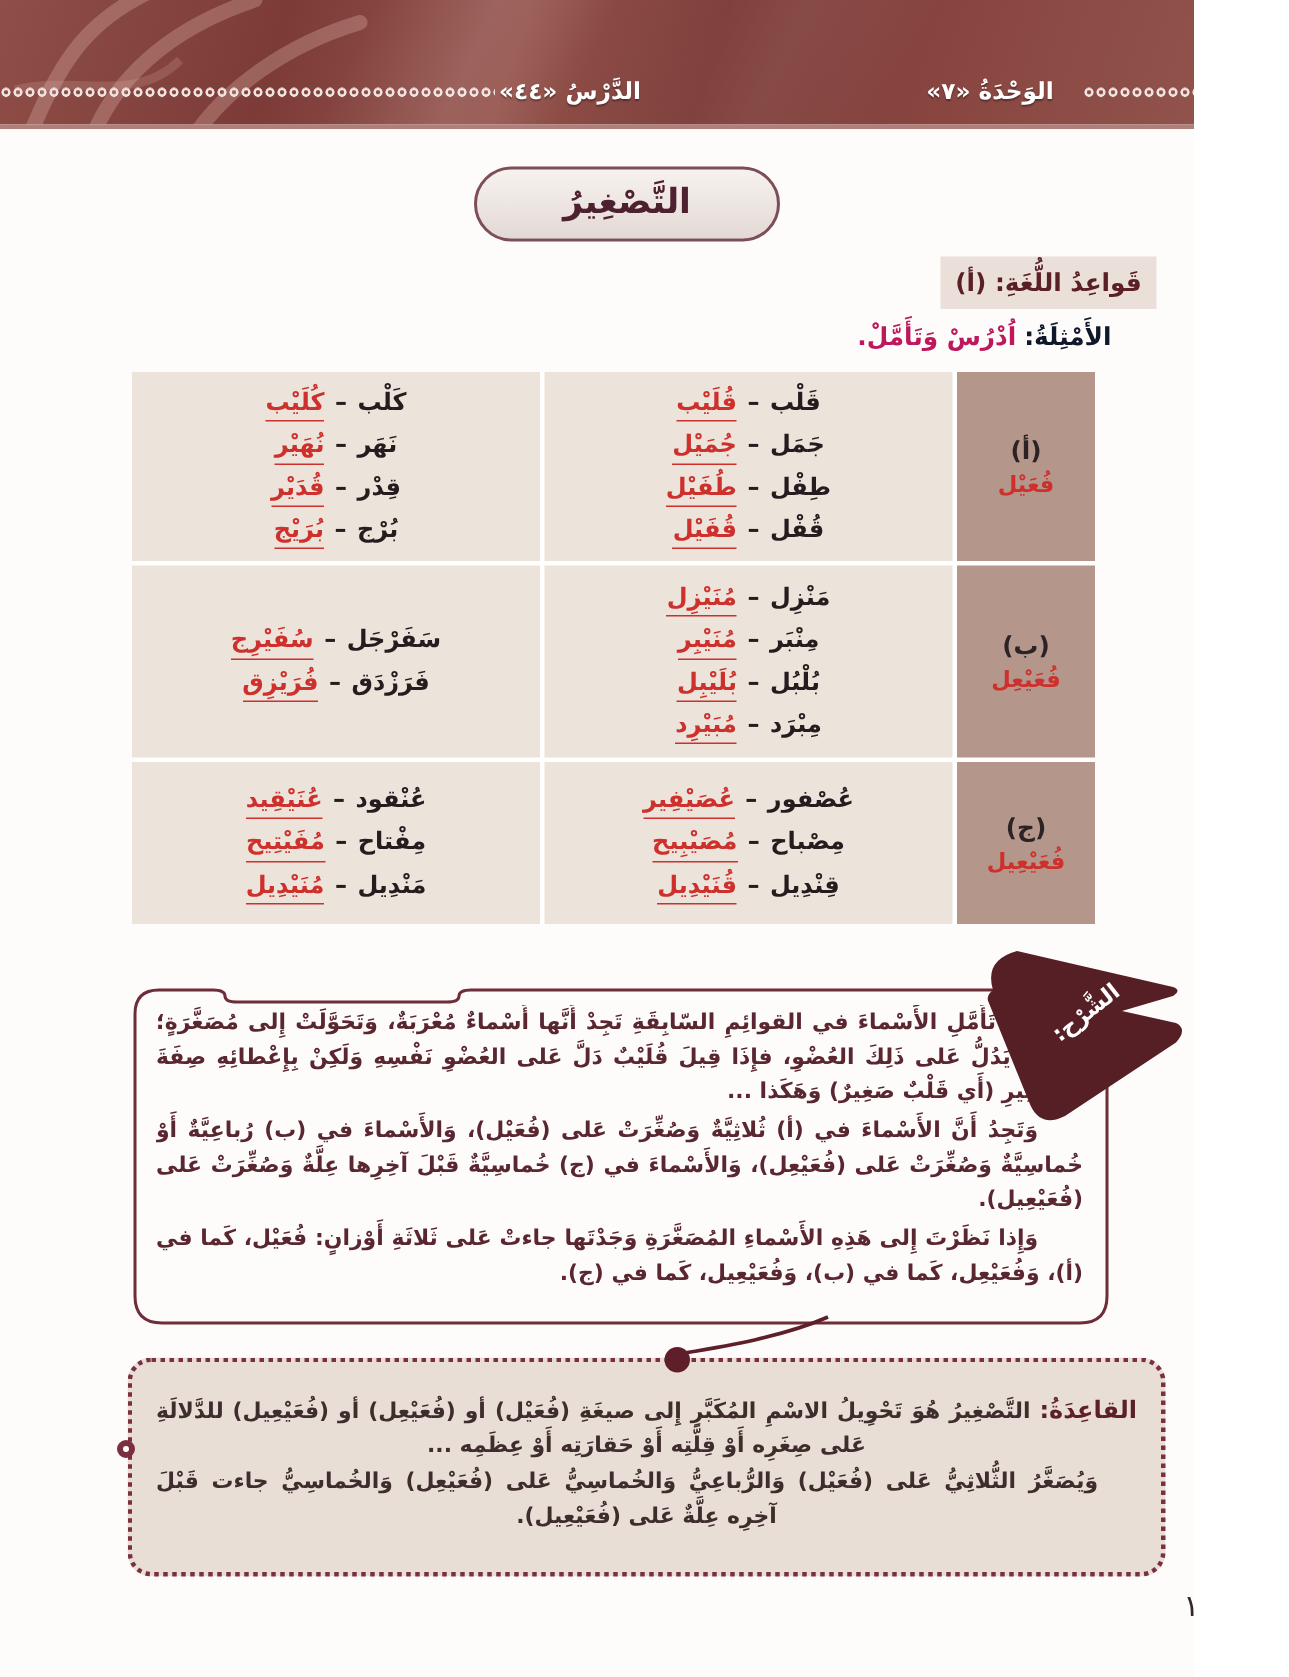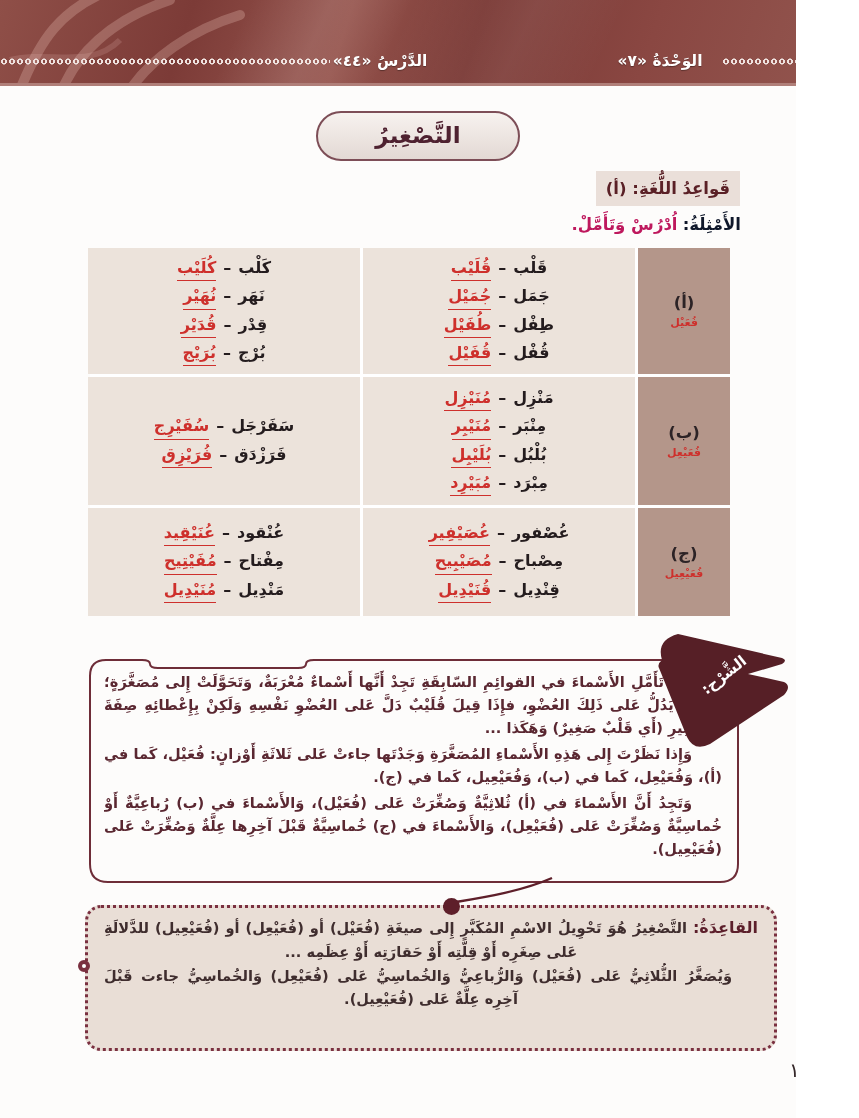--- a/index.html
+++ b/index.html
@@ -23,36 +23,36 @@
   .unit-label { left:602px; width:116px; }
   .lesson-label { left:328px; width:104px; }
 
   
   .title-pill { position:absolute; left:316px; top:111px; width:204px; height:50px;
     border:2.5px solid #7d4e57; border-radius:28px;
     background:linear-gradient(180deg,#f7f2ef 0%,#e3d9d4 100%);
     color:#4e2130; font-weight:bold; font-size:23px; text-align:center; line-height:45px; direction:rtl; }
 
   
-  .grammar-heading { position:absolute; left:596px; top:171px; width:144px; height:35px;
+  .grammar-heading { position:absolute; left:627px; top:171px; width:144px; height:35px;
     background:#eadfd9; color:#5a2026; font-weight:bold; font-size:16.5px;
     line-height:35px; text-align:center; direction:rtl; }
   .examples-line { position:absolute; left:400px; top:211px; width:341px; height:28px;
     direction:rtl; text-align:right; font-size:16.5px; line-height:28px; color:#2a2023; }
   .examples-line .ex-label { font-weight:bold; color:#0f172a; }
   .examples-line .ex-instr { font-weight:bold; color:#be185d; }
 
   
   .ex-table { position:absolute; left:90px; top:248px; width:640px; direction:rtl;
     display:grid; grid-template-columns:92px 272px 272px; grid-auto-rows:auto; gap:3px; background:#ffffff; }
   .cell { background:#ece3db; display:flex; flex-direction:column; justify-content:center; gap:3px; padding:8px 10px; }
   .row-h1 { min-height:126px; } .row-h2 { min-height:128px; } .row-h3 { min-height:108px; }
   .label-cell { background:#b4968a; align-items:center; text-align:center; gap:4px; }
   .label-letter { color:#2c2326; font-size:16.5px; font-weight:bold; }
-  .label-pattern { color:#ce302c; font-size:11px; font-weight:bold; }
+  .label-pattern { color:#ce302c; font-size:15px; font-weight:bold; }
   .pair { display:flex; justify-content:center; gap:7px; font-size:16px; font-weight:bold; color:#241c1e; direction:rtl; line-height:1.45; }
   .pair .dim { color:#ce302c; border-bottom:1.6px solid #ce302c; padding-bottom:1px; }
 
   
   .bubble { position:absolute; left:88px; top:658px; width:652px; height:226px; }
   .bubble-outline { position:absolute; left:0; top:0; }
   .bubble-text { position:absolute; left:16px; top:12px; right:18px; bottom:14px;
     direction:rtl; text-align:justify; font-size:14.6px; line-height:1.58; color:#5a2731; font-weight:bold; overflow:hidden; }
   .bubble-text p { margin:0 0 3px 0; }
   .bubble-text p.first { text-indent:58px; }
@@ -61,21 +61,21 @@
   .sharh-badge { position:absolute; left:650px; top:618px; width:148px; height:134px; }
   .sharh-badge .sharh-word { position:absolute; left:34px; top:48px; width:80px; text-align:center;
     color:#ffffff; font-weight:bold; font-size:15px; transform:rotate(-38deg); direction:rtl; }
 
   .tail-svg { position:absolute; left:436px; top:876px; }
 
   
   .rule-box { position:absolute; left:85px; top:905px; width:692px; height:146px;
     border:3px dotted #7a3040; border-radius:16px; background:#e9ded6; }
   .rule-content { position:absolute; inset:8px 16px 8px 16px; direction:rtl;
-    text-align:justify; text-align-last:center; font-size:14.6px; line-height:1.55; color:#3f2d2e; font-weight:bold; overflow:hidden; }
+    text-align:justify; text-align-last:center; font-size:14.6px; line-height:1.55; color:#3f2d2e; font-weight:bold; overflow:hidden;margin-top:12px; }
   .rule-content p { margin:0 0 2px 0; }
   .rule-content p.rest { text-indent:26px; }
   .rule-label { color:#5c1f2b; font-weight:bold; font-size:16px; padding-left:6px; }
   .connector-dot { position:absolute; left:355px; top:-10px; width:17px; height:17px; border-radius:50%; background:#5e1f2a; }
   .connector-ring { position:absolute; left:-10px; top:52px; width:12px; height:12px; border-radius:50%;
     border:4px solid #7a3040; background:#ffffff; }
 
   
   .side-title { position:absolute; left:688px; top:362px; width:260px; height:26px;
     transform:rotate(-90deg); display:flex; justify-content:space-between; align-items:center;
@@ -238,22 +238,22 @@
         </div>
       </div>
     </div>
 
   <div class="bubble">
     <svg class="bubble-outline" width="652" height="226" viewBox="0 0 652 226">
       <path d="M 2,18 Q 2,2 18,2 L 54,2 Q 62,2 62,6 Q 62,10 70,10 L 210,10 Q 218,10 218,6 Q 218,2 226,2 L 632,2 Q 650,2 650,20 L 650,206 Q 650,224 632,224 L 20,224 Q 2,224 2,206 Z" fill="none" stroke="#6e2d38" stroke-width="2"></path>
     </svg>
     <div class="bubble-text">
         <p class="first">تَأَمَّلِ الأَسْماءَ في القوائِمِ السّابِقَةِ تَجِدْ أَنَّها أَسْماءٌ مُعْرَبَةٌ، وَتَحَوَّلَتْ إِلى مُصَغَّرَةٍ؛ فَقَلْبٌ يَدُلُّ عَلى ذَلِكَ العُضْوِ، فإِذَا قِيلَ قُلَيْبٌ دَلَّ عَلى العُضْوِ نَفْسِهِ وَلَكِنْ بِإِعْطائِهِ صِفَةَ التَّصْغِيرِ (أَي قَلْبٌ صَغِيرٌ) وَهَكَذا ...</p>
+        <p class="rest">وَتَجِدُ أَنَّ الأَسْماءَ في (أ) ثُلاثِيَّةٌ وَصُغِّرَتْ عَلى (فُعَيْل)، وَالأَسْماءَ في (ب) رُباعِيَّةٌ أَوْ خُماسِيَّةٌ وَصُغِّرَتْ عَلى (فُعَيْعِل)، وَالأَسْماءَ في (ج) خُماسِيَّةٌ قَبْلَ آخِرِها عِلَّةٌ وَصُغِّرَتْ عَلى (فُعَيْعِيل).</p>
         <p class="rest">وَإِذا نَظَرْتَ إِلى هَذِهِ الأَسْماءِ المُصَغَّرَةِ وَجَدْتَها جاءتْ عَلى ثَلاثَةِ أَوْزانٍ: فُعَيْل، كَما في (أ)، وَفُعَيْعِل، كَما في (ب)، وَفُعَيْعِيل، كَما في (ج).</p>
-        <p class="rest">وَتَجِدُ أَنَّ الأَسْماءَ في (أ) ثُلاثِيَّةٌ وَصُغِّرَتْ عَلى (فُعَيْل)، وَالأَسْماءَ في (ب) رُباعِيَّةٌ أَوْ خُماسِيَّةٌ وَصُغِّرَتْ عَلى (فُعَيْعِل)، وَالأَسْماءَ في (ج) خُماسِيَّةٌ قَبْلَ آخِرِها عِلَّةٌ وَصُغِّرَتْ عَلى (فُعَيْعِيل).</p>
       </div>
   </div>
 
   <div class="sharh-badge">
     <svg width="148" height="134" viewBox="0 0 148 134">
       <path d="M 12,42 Q 6,22 28,16 L 132,40 Q 138,42 132,46 L 98,56 L 134,64 Q 142,68 134,77 L 60,126 Q 44,134 37,119 L 9,50 Q 7,46 12,42 Z" fill="#561f26"></path>
     </svg>
     <span class="sharh-word">الشَّرْح:</span>
   </div>
 

